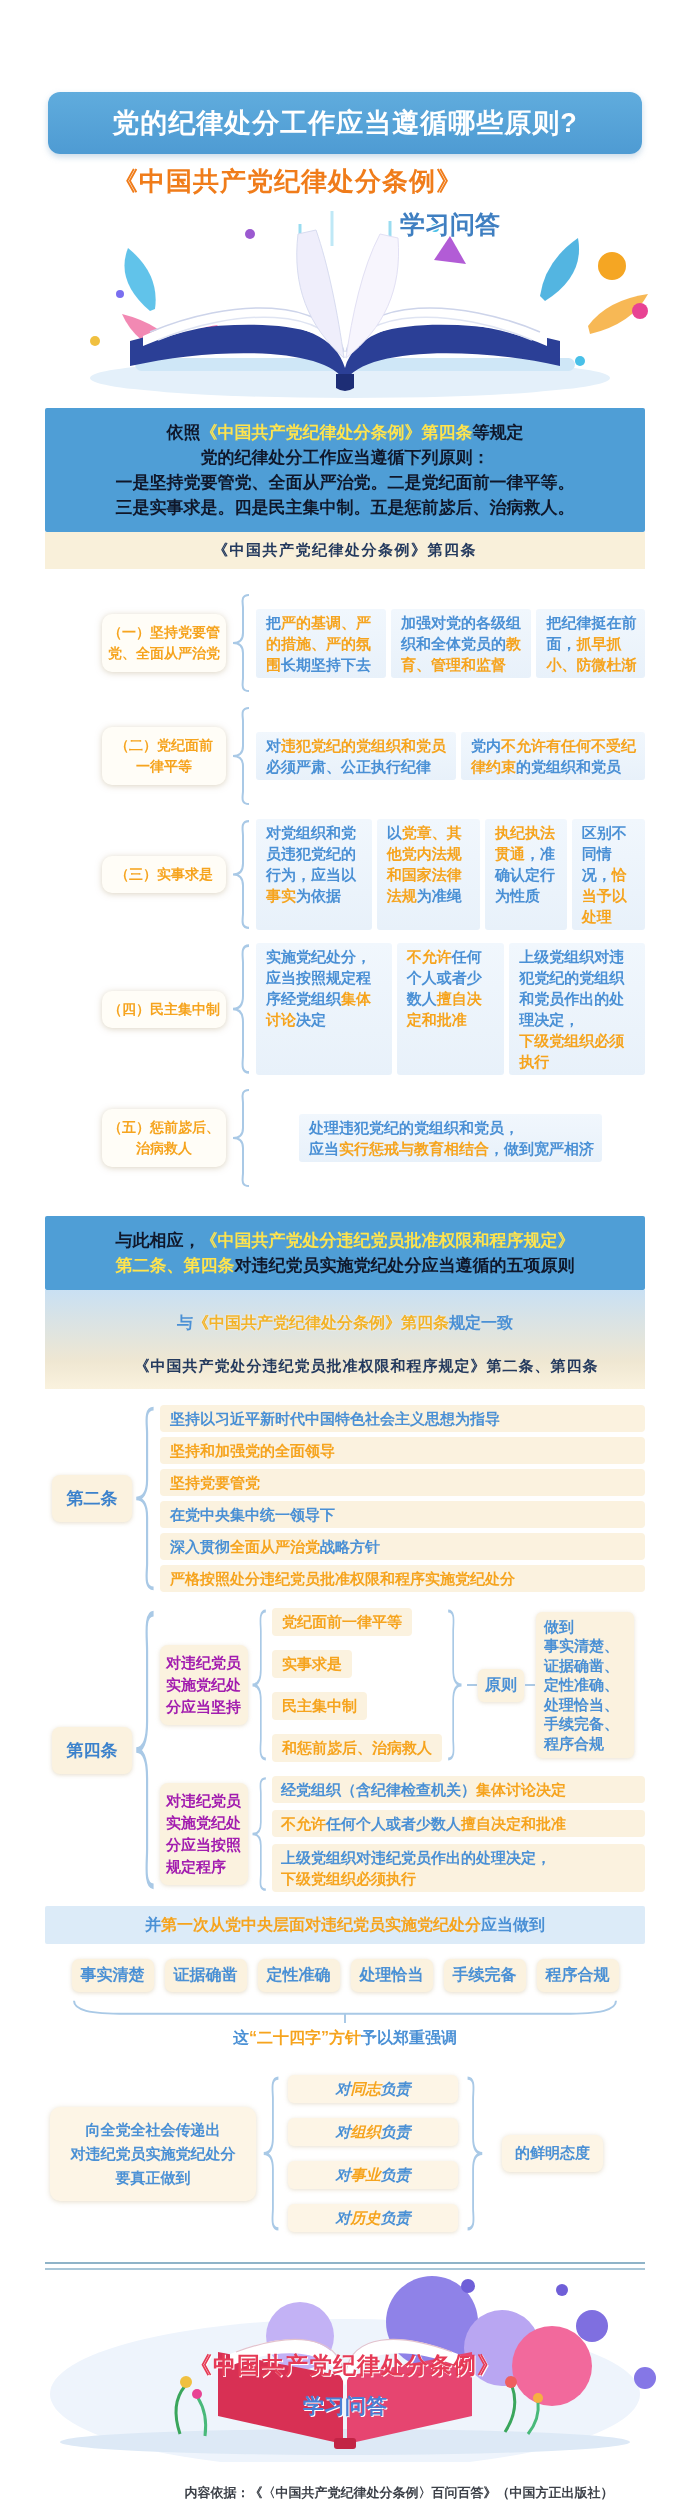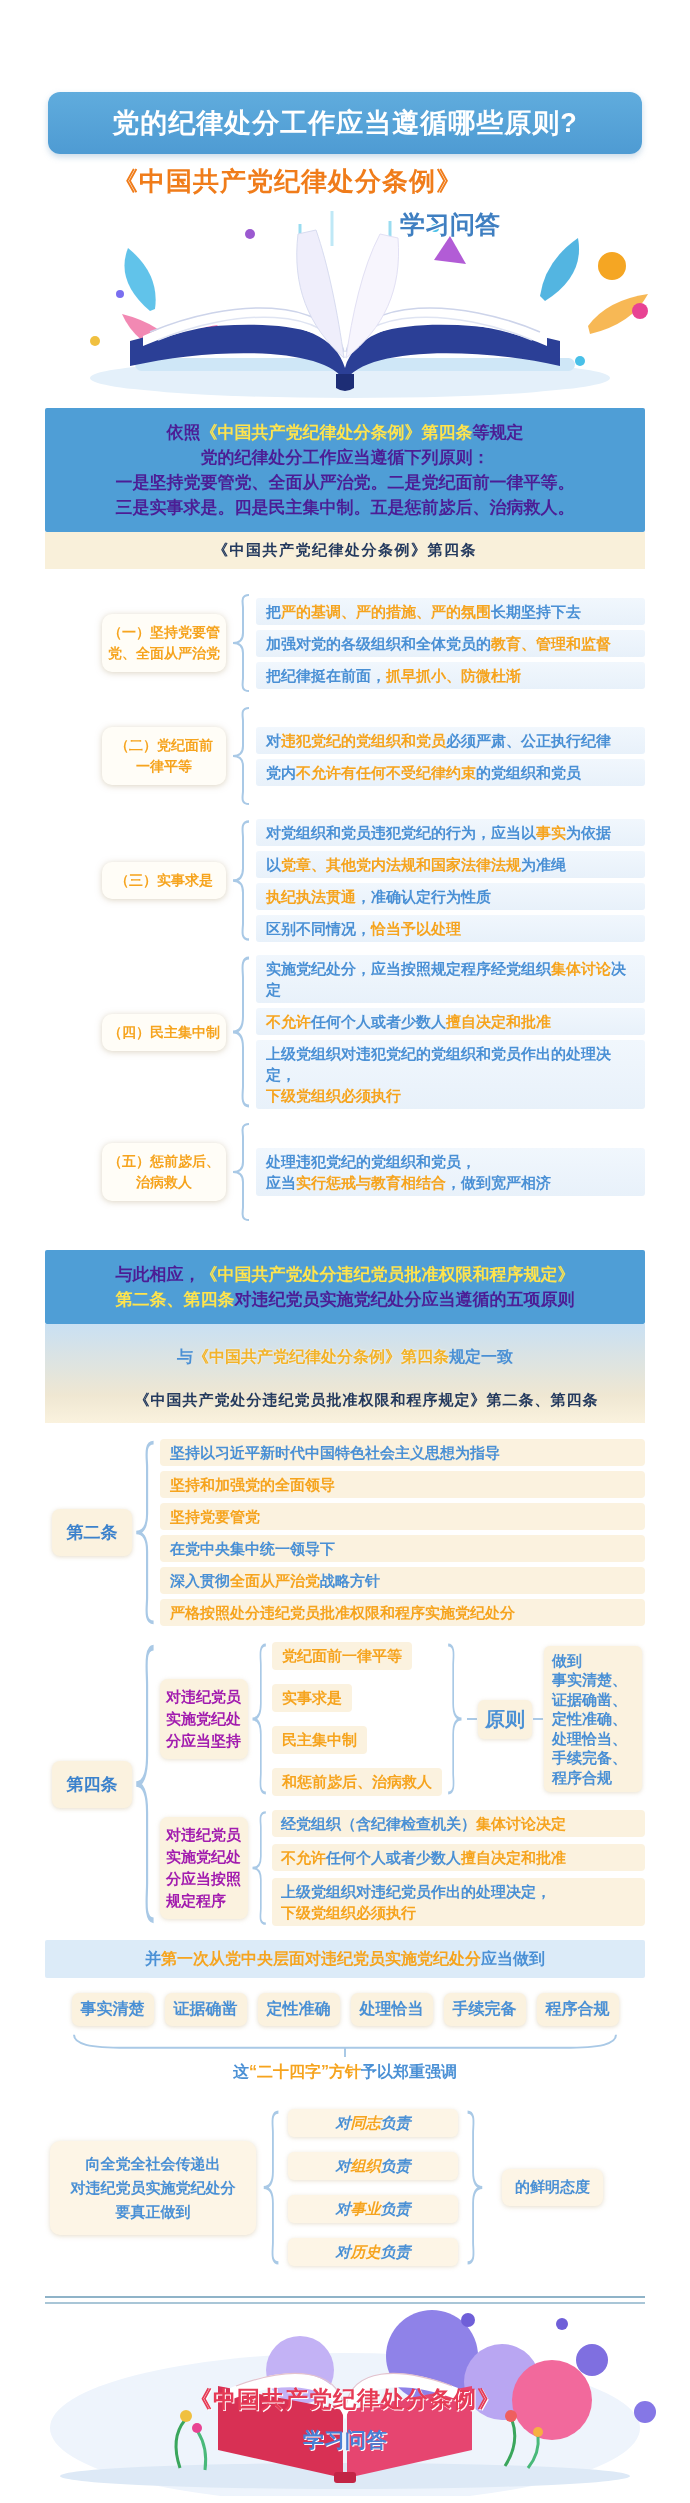--- a/index.html
+++ b/index.html
@@ -4,21 +4,21 @@
 <style>
   html,body{margin:0;padding:0;}
   body{
     width:690px;height:2503px;background:#ffffff;overflow:hidden;position:relative;
     font-family:"Liberation Sans","DejaVu Sans",sans-serif;
   }
   .serif{font-family:"Liberation Serif","DejaVu Serif",serif;}
   
   .c-b{color:#4a90d5;}
   .c-o{color:#f6a41e;}
-  .c-w{color:#4c1d95;margin-top:48px;}
+  .c-w{color:#0f172a;margin-top:48px;}
   .c-y{color:#ffe44d;}
   .c-g{color:#f2b32a;text-shadow:0 0 2px rgba(255,255,255,.9);}
 
   .title-box{
     margin:92px 48px 0;background:linear-gradient(180deg,#60acdd,#4e9bd3);
     border-radius:12px;color:#fff;font-weight:bold;font-size:27px;line-height:34px;
     text-align:center;padding:14px 8px;letter-spacing:1px;
     box-shadow:0 3px 6px rgba(100,150,190,.35);
   }
   .hero{position:relative;height:254px;}
@@ -38,21 +38,21 @@
 
   .principles{margin:24px 45px 0 50px;}
   .principle{display:flex;align-items:center;margin-bottom:13px;}
   .p-label{
     margin-left:52px;width:116px;padding:8px 4px;background:#fffdf7;border-radius:10px;
     box-shadow:0 1px 6px rgba(185,170,135,.5);color:#f6a41e;font-weight:bold;
     font-size:14px;line-height:21px;text-align:center;flex:none;
   }
   .p-brace{width:24px;align-self:stretch;margin:0 2px 0 4px;flex:none;}
   .brace-svg{width:100%;height:100%;display:block;}
-  .p-items{flex:1;display:flex;flex-direction:column;gap:5px;justify-content:center;min-width:0;}
+  .p-items{flex:1;display:flex;flex-direction:row;gap:5px;justify-content:center;min-width:0;}
   .p-item{
     background:linear-gradient(180deg,#f1f7fd,#e8f1fa);border-radius:3px;
     padding:3px 8px 3px 10px;font-size:15px;font-weight:bold;line-height:21px;
   }
 
   .banner2{margin-top:28px;}
 
   .grad{
     margin:0 45px;background:linear-gradient(180deg,#c9e0f3 0%,#efe7d2 72%,#faf2de 100%);
     text-align:center;padding:23px 0 13px;
@@ -77,21 +77,21 @@
     color:#a21caf;font-size:15px;font-weight:bold;line-height:22px;
     box-shadow:0 1px 4px rgba(200,180,140,.4);
   }
   .b-brace{flex:none;width:20px;align-self:stretch;margin:0 2px;}
   .b-pills{display:flex;flex-direction:column;gap:14px;align-items:flex-start;}
   .b-pill{background:#fbf2df;border-radius:4px;padding:3px 10px;font-size:15px;font-weight:bold;color:#f6a41e;line-height:22px;}
   .b-rows{flex:1;display:flex;flex-direction:column;gap:7px;min-width:0;}
   .b-row{background:#fbf2df;border-radius:4px;padding:3px 9px;font-size:15px;font-weight:bold;line-height:21px;}
   .conn{flex:none;width:10px;height:2px;background:#aac9e6;margin:0 1px;}
   .principle-box{
-    flex:none;background:#fbf2df;border-radius:6px;padding:6px 7px;font-size:20px;font-weight:bold;
+    flex:none;background:#fbf2df;border-radius:6px;padding:6px 7px;font-size:16px;font-weight:bold;
     color:#4a90d5;box-shadow:0 1px 4px rgba(200,180,140,.4);
   }
   .result-box{
     flex:none;width:82px;background:#fbf2df;border-radius:6px;padding:5px 8px;
     font-size:15px;font-weight:bold;color:#4a90d5;line-height:19.5px;
     box-shadow:0 1px 4px rgba(200,180,140,.4);
   }
 
   .banner3{
     margin:14px 45px 0;background:#dcebf8;border-radius:2px;text-align:center;

